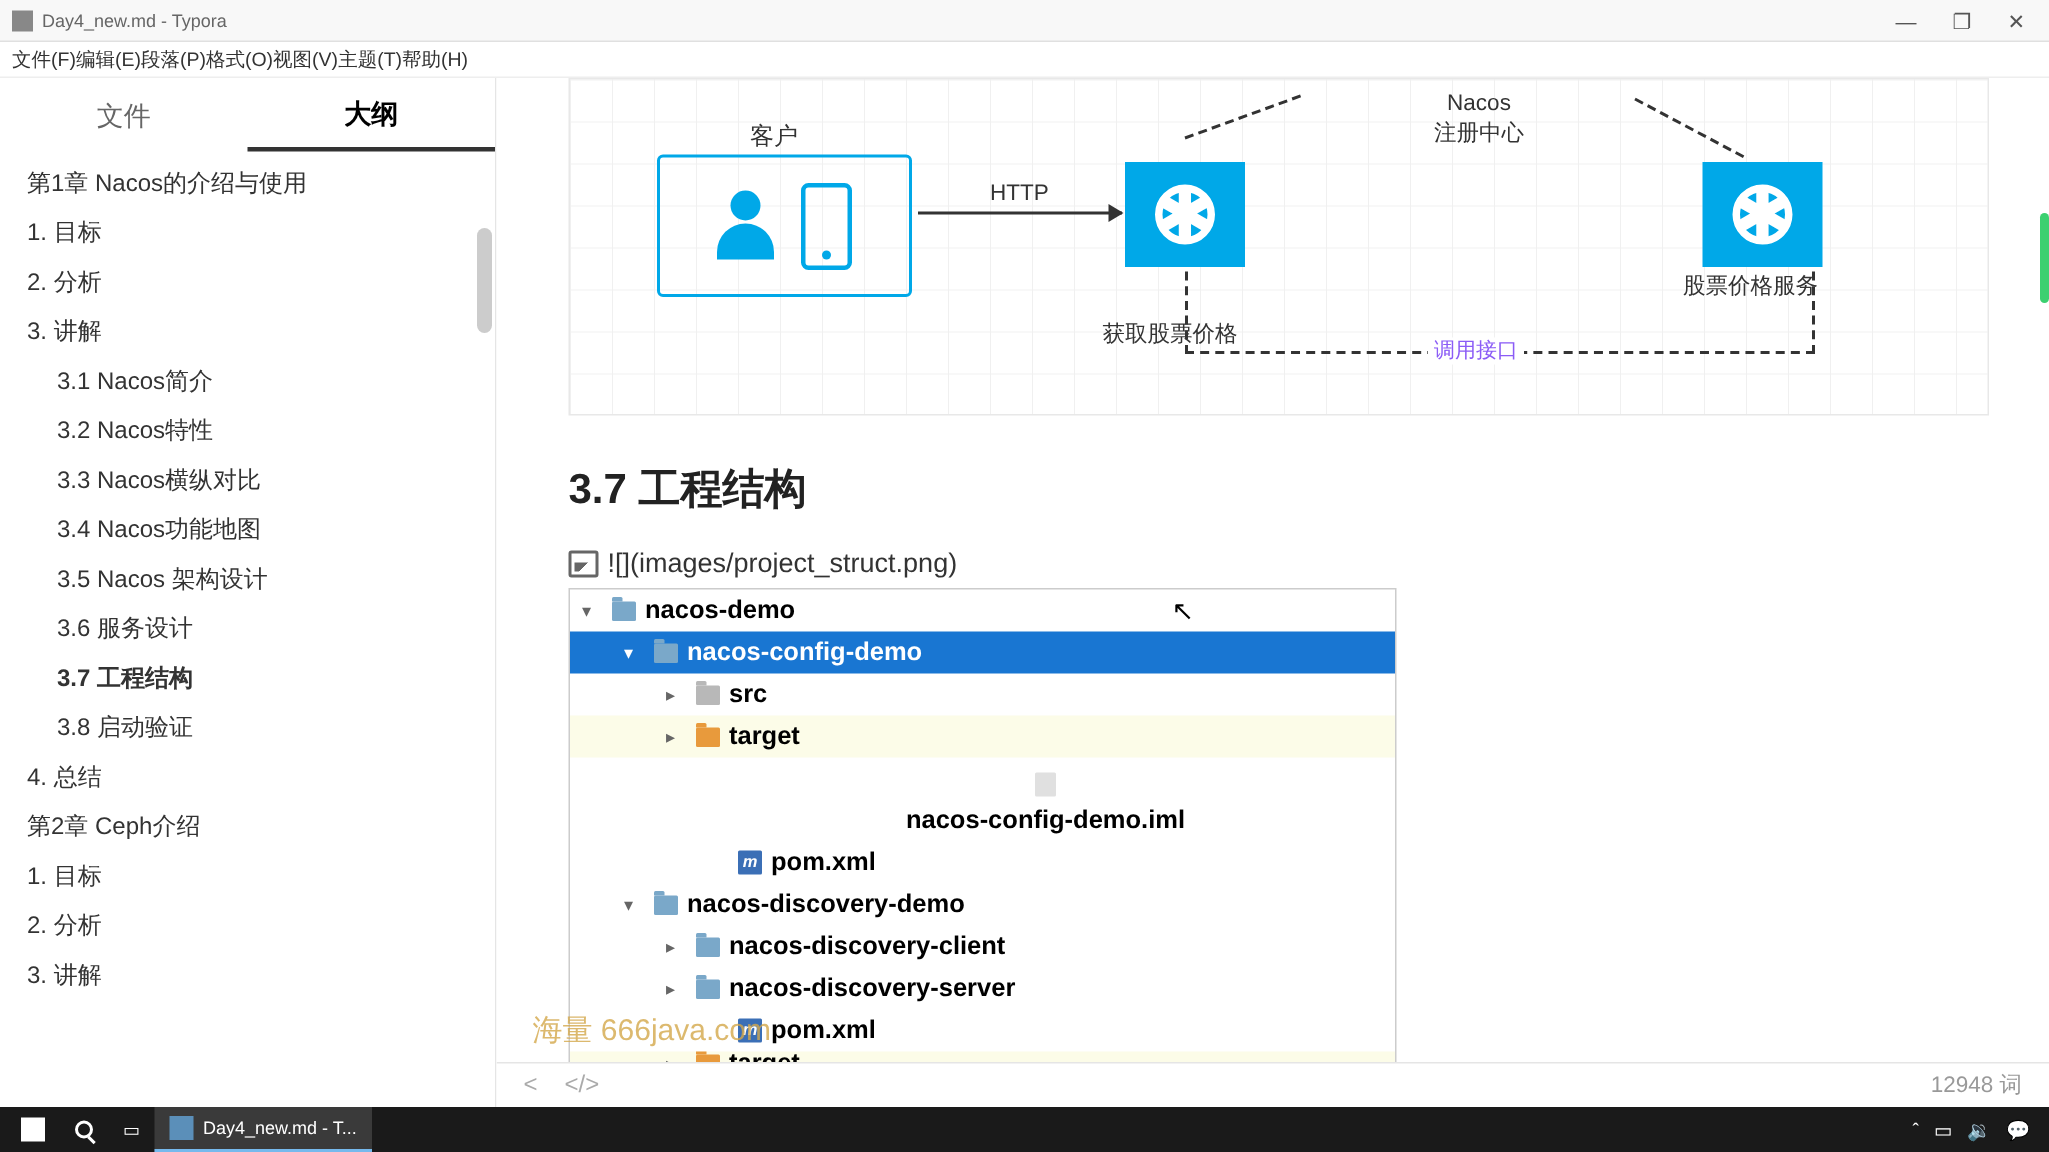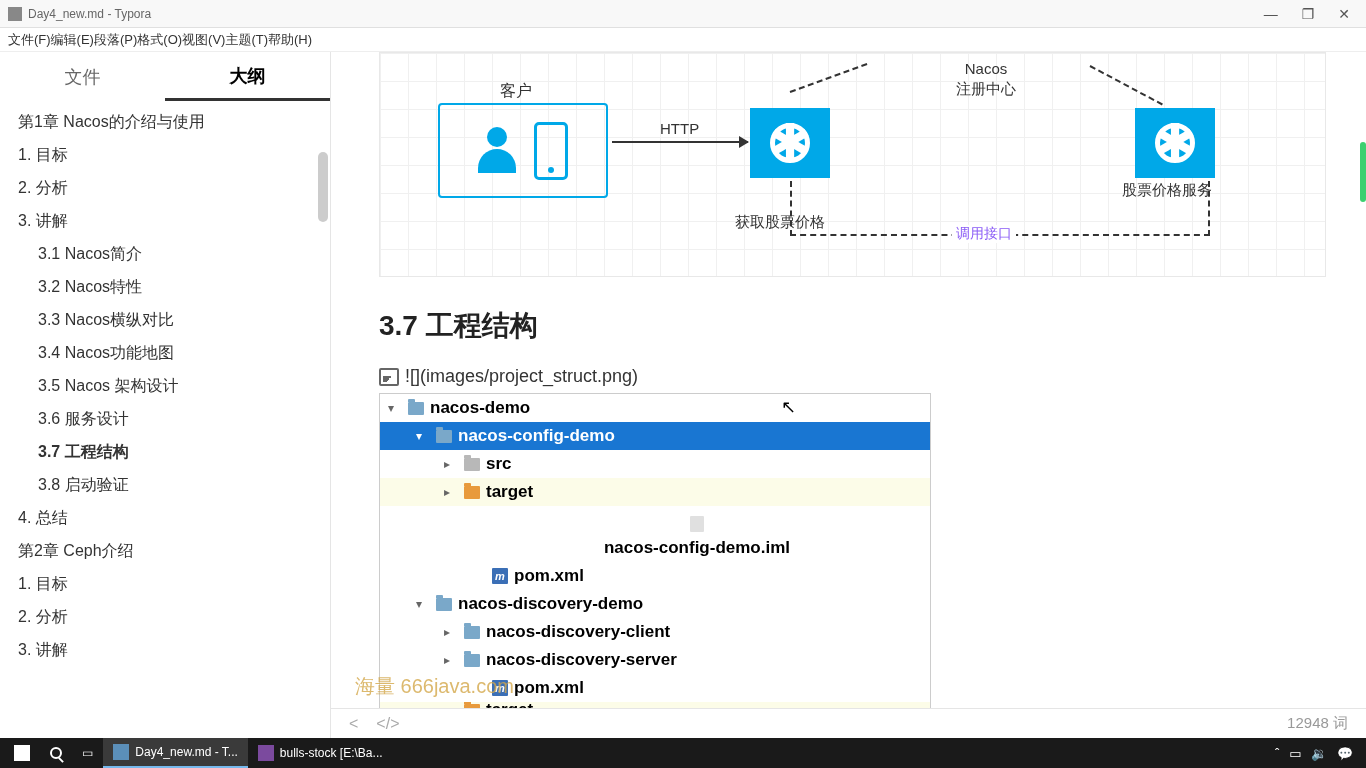--- a/index.html
+++ b/index.html
@@ -250,23 +250,19 @@
   <div class="task-btn">
       <span class="search-icon-tb"></span>
     </div>
   <div class="task-btn">
       <span>▭</span>
     </div>
   <div class="task-btn active">
     <span class="task-icon" style="background:#5b8fb9"></span>
     <span>Day4_new.md - T...</span>
   </div>
-  <div class="task-btn">
-    <span class="task-icon" style="background:#7b4a9e"></span>
-    <span>bulls-stock [E:\Ba...</span>
-  </div>
   <div class="tray">
     <span>ˆ</span>
     <span>▭</span>
     <span>🔉</span>
     <span>💬</span>
   </div>
 </div>
 
 </body></html>

